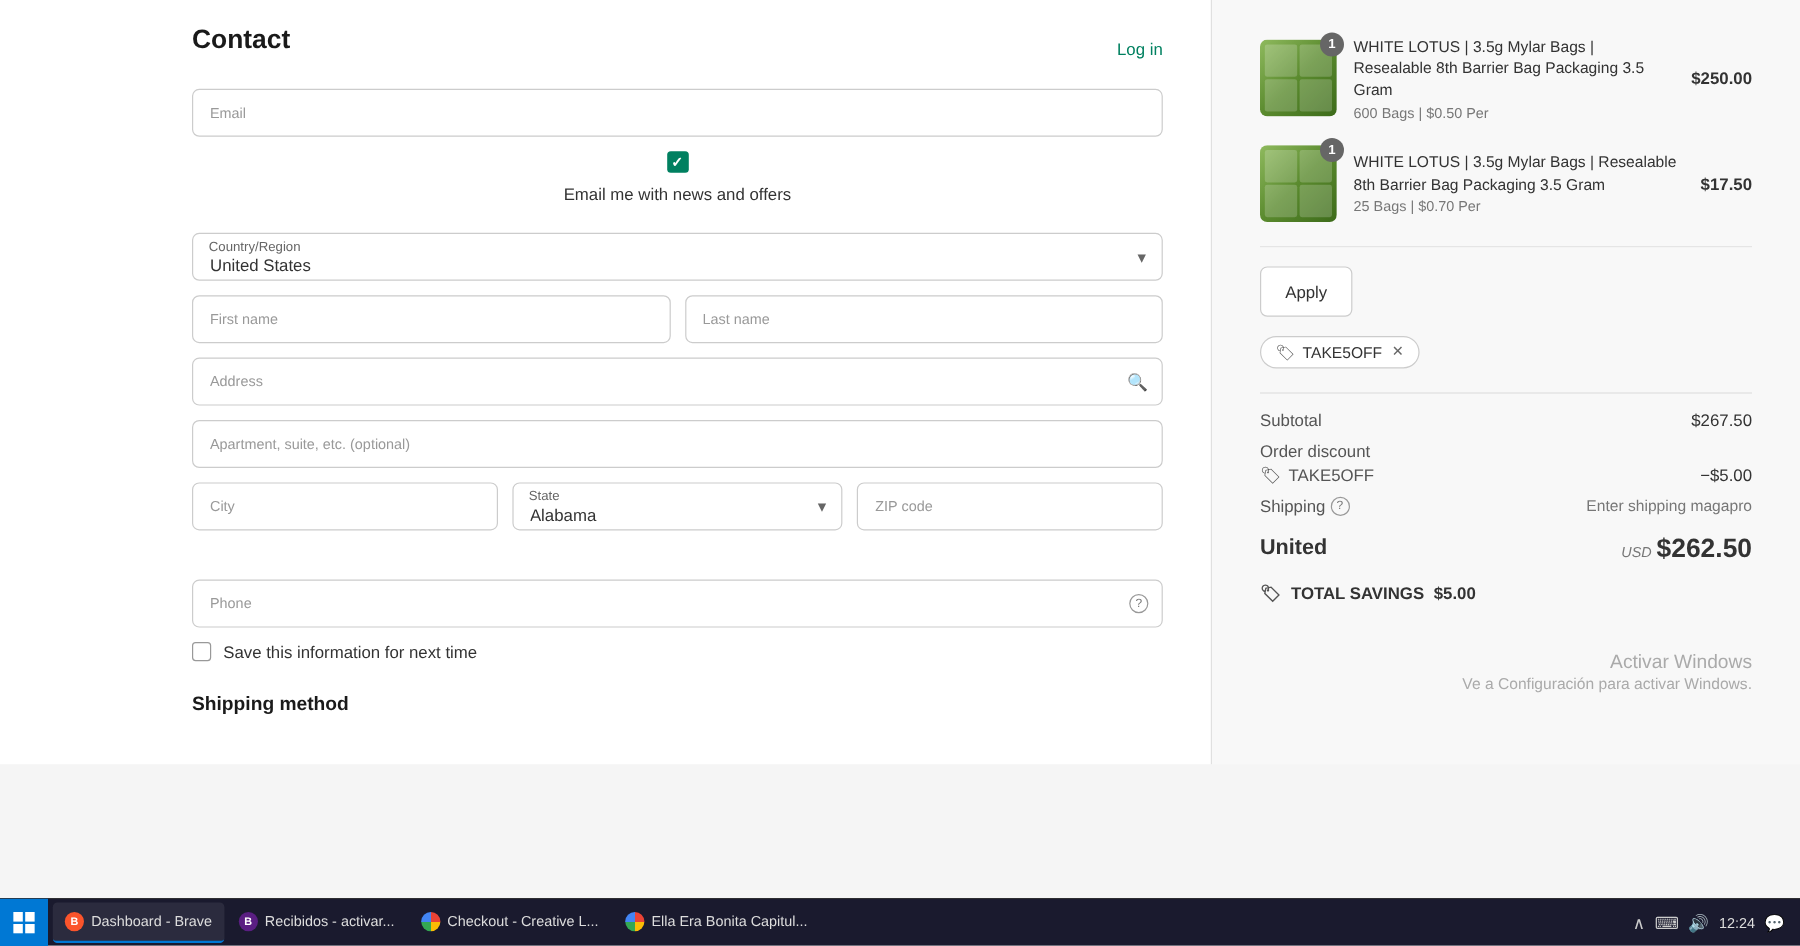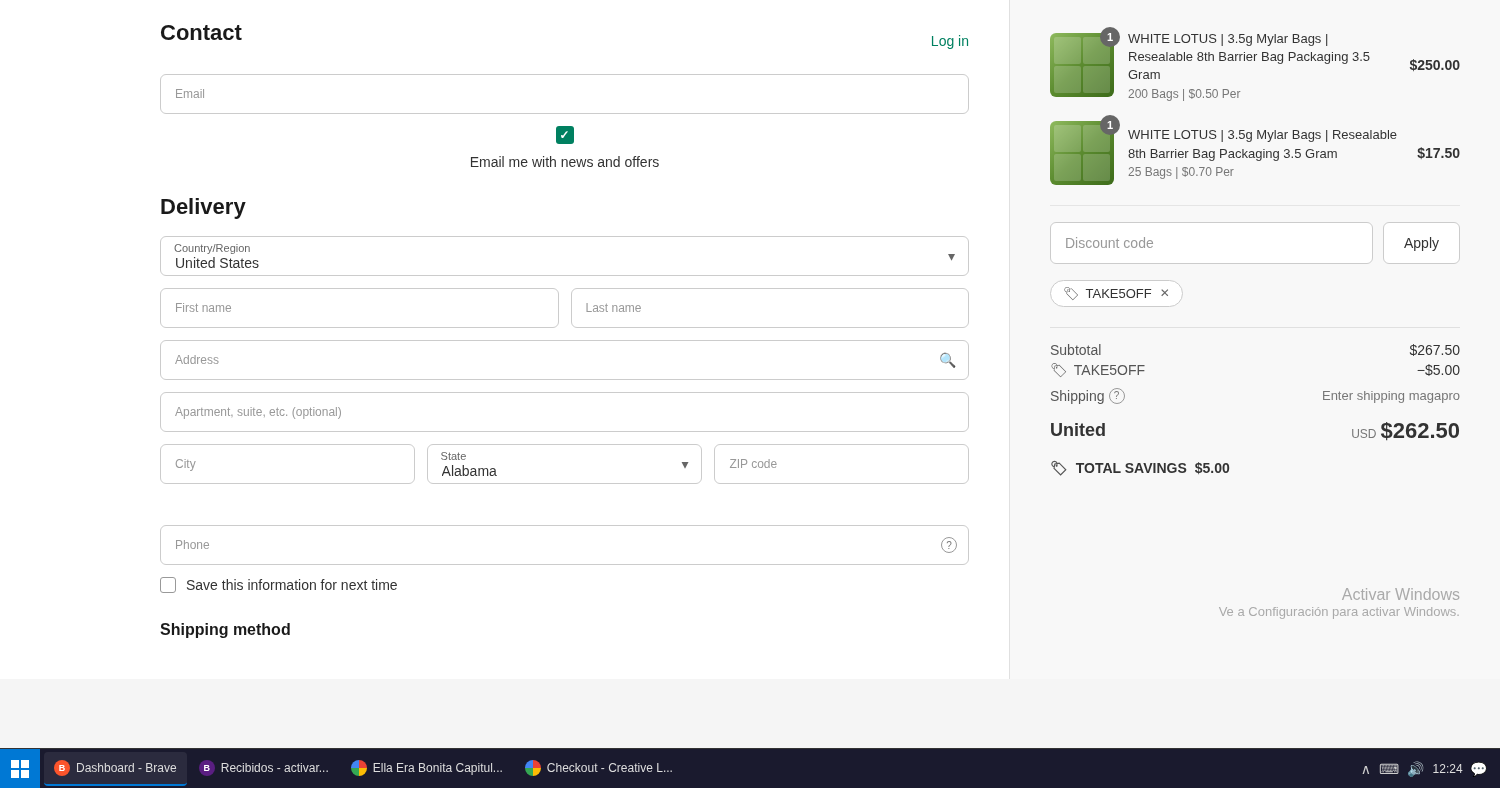--- a/index.html
+++ b/index.html
@@ -182,21 +182,21 @@
     
     .totals-section { border-top: 1px solid #e0e0e0; padding-top: 14px; }
     .total-row { display: flex; justify-content: space-between; align-items: center; margin-bottom: 10px; font-size: 14px; color: #333; }
     .total-row .label { color: #555; }
     .total-row .value { font-weight: 500; }
     .discount-value { color: #333; }
     .shipping-value { color: #777; font-size: 13px; }
     .total-big-row { display: flex; justify-content: space-between; align-items: center; margin: 14px 0 16px; }
     .total-label-big { font-size: 18px; font-weight: 600; }
     .total-value-big { display: flex; align-items: baseline; gap: 4px; }
-    .usd-label { font-size: 12px; color: #777; }
+    .usd-label { font-size: 12px; color: #777; font-style: italic; }
     .big-price { font-size: 22px; font-weight: 700; }
     .savings-row { display: flex; align-items: center; gap: 8px; font-size: 14px; font-weight: 600; color: #333; }
     .savings-icon { color: #555; }
 
     
     .info-circle { display: inline-flex; align-items: center; justify-content: center; width: 16px; height: 16px; border: 1px solid #999; border-radius: 50%; font-size: 10px; color: #777; cursor: pointer; }
 
     
     .activate-windows { position: absolute; bottom: 60px; right: 40px; text-align: right; }
     .activate-title { font-size: 16px; color: #aaa; }
@@ -249,21 +249,20 @@
 
     <div class="form-group">
       <input type="email" class="form-input" placeholder="Email" style="">
     </div>
 
     <div class="checkbox-row">
       <div class="checkbox-box"></div>
       <span>Email me with news and offers</span>
     </div>
 
-    <h2 class="section-title">Delivery</h2>
 
     <div class="form-group select-wrapper">
       <span class="select-label">Country/Region</span>
       <select class="country-select">
         <option>United States</option>
       </select>
       <span class="select-arrow">▾</span>
     </div>
 
     <div class="form-row">
@@ -322,21 +321,21 @@
             <div class="img-quad"></div>
               <div class="img-quad"></div>
             <div class="img-quad"></div>
               <div class="img-quad"></div>
           </div>
         </div>
         <div class="badge">1</div>
       </div>
       <div class="item-details">
         <div class="item-name">WHITE LOTUS | 3.5g Mylar Bags | Resealable 8th Barrier Bag Packaging 3.5 Gram</div>
-        <div class="item-variant">200 Bags | $0.50 Per</div>
+        <div class="item-variant">600 Bags | $0.50 Per</div>
       </div>
       <div class="item-price">$250.00</div>
     </div>
 
     
     <div class="order-item">
       <div class="item-img-wrap">
         <div class="item-img">
           <div class="item-img-inner">
             <div class="img-quad"></div>
@@ -351,36 +350,38 @@
         <div class="item-name">WHITE LOTUS | 3.5g Mylar Bags | Resealable 8th Barrier Bag Packaging 3.5 Gram</div>
         <div class="item-variant">25 Bags | $0.70 Per</div>
       </div>
       <div class="item-price">$17.50</div>
     </div>
 
     <hr class="items-divider">
 
     
     <div class="discount-row">
-      <input type="text" class="discount-input" placeholder="Discount code" style="">
       <button class="apply-btn">Apply</button>
     </div>
 
     
     <div class="coupon-tag">
       <span class="tag-icon">🏷</span>
       <span>TAKE5OFF</span>
       <span class="tag-close">✕</span>
     </div>
 
     
     <div class="totals-section">
       <div class="total-row">
         <span class="label">Subtotal</span>
         <span class="value">$267.50</span>
+      </div>
+      <div class="total-row">
+        <span class="label">Order discount</span>
       </div>
       <div class="total-row" style="margin-top: -6px;">
         <span style="display: flex; align-items: center; gap: 6px; color: #555;">
           <span>🏷</span>
           <span>TAKE5OFF</span>
         </span>
         <span class="value discount-value">−$5.00</span>
       </div>
       <div class="total-row">
         <span class="label" style="display: flex; align-items: center; gap: 4px;">
@@ -426,25 +427,25 @@
     <div class="taskbar-item active">
       <div class="brave-icon">B</div>
       <span>Dashboard - Brave</span>
     </div>
     <div class="taskbar-item">
       <div class="brave-icon brave-purple">B</div>
       <span>Recibidos - activar...</span>
     </div>
     <div class="taskbar-item">
       <div class="chrome-icon"></div>
-      <span>Ella Era Bonita Capitul...</span>
+      <span>Checkout - Creative L...</span>
     </div>
     <div class="taskbar-item">
       <div class="chrome-icon"></div>
-      <span>Checkout - Creative L...</span>
+      <span>Ella Era Bonita Capitul...</span>
     </div>
   </div>
   <div class="taskbar-right">
     <span class="sys-icon">∧</span>
     <span class="sys-icon">⌨</span>
     <span class="sys-icon">🔊</span>
     <span>12:24</span>
     <span class="sys-icon">💬</span>
   </div>
 </div>

